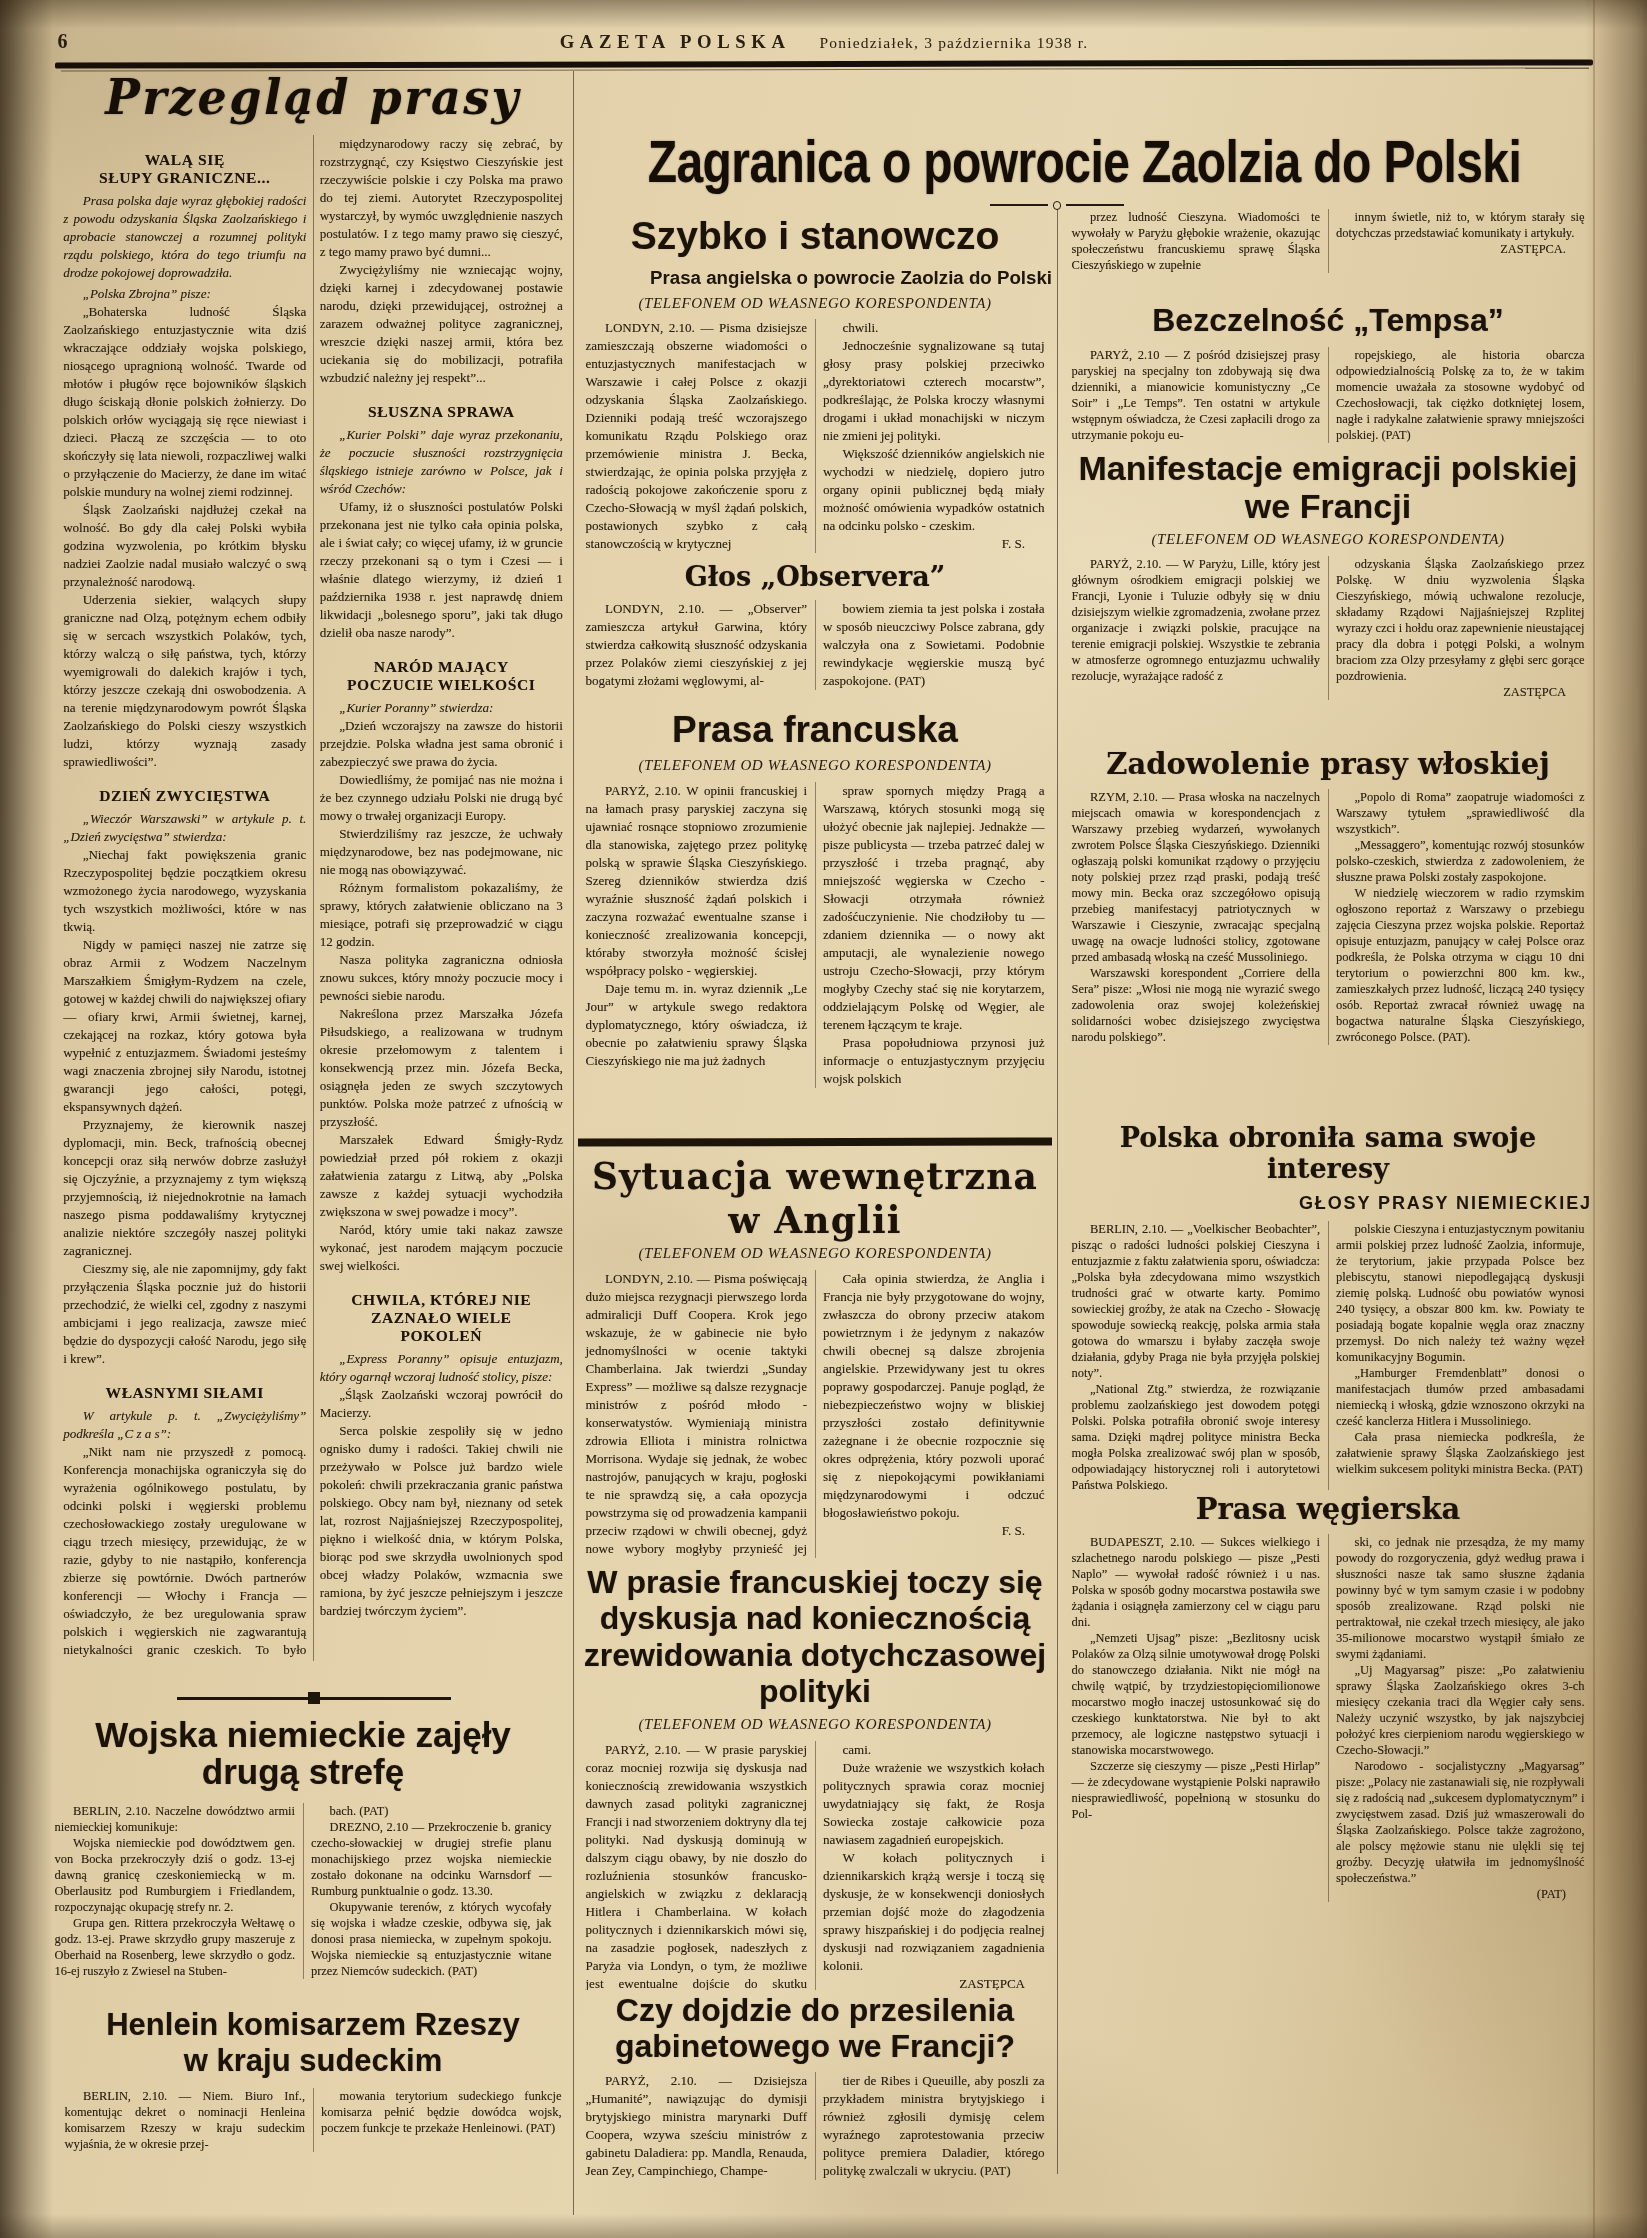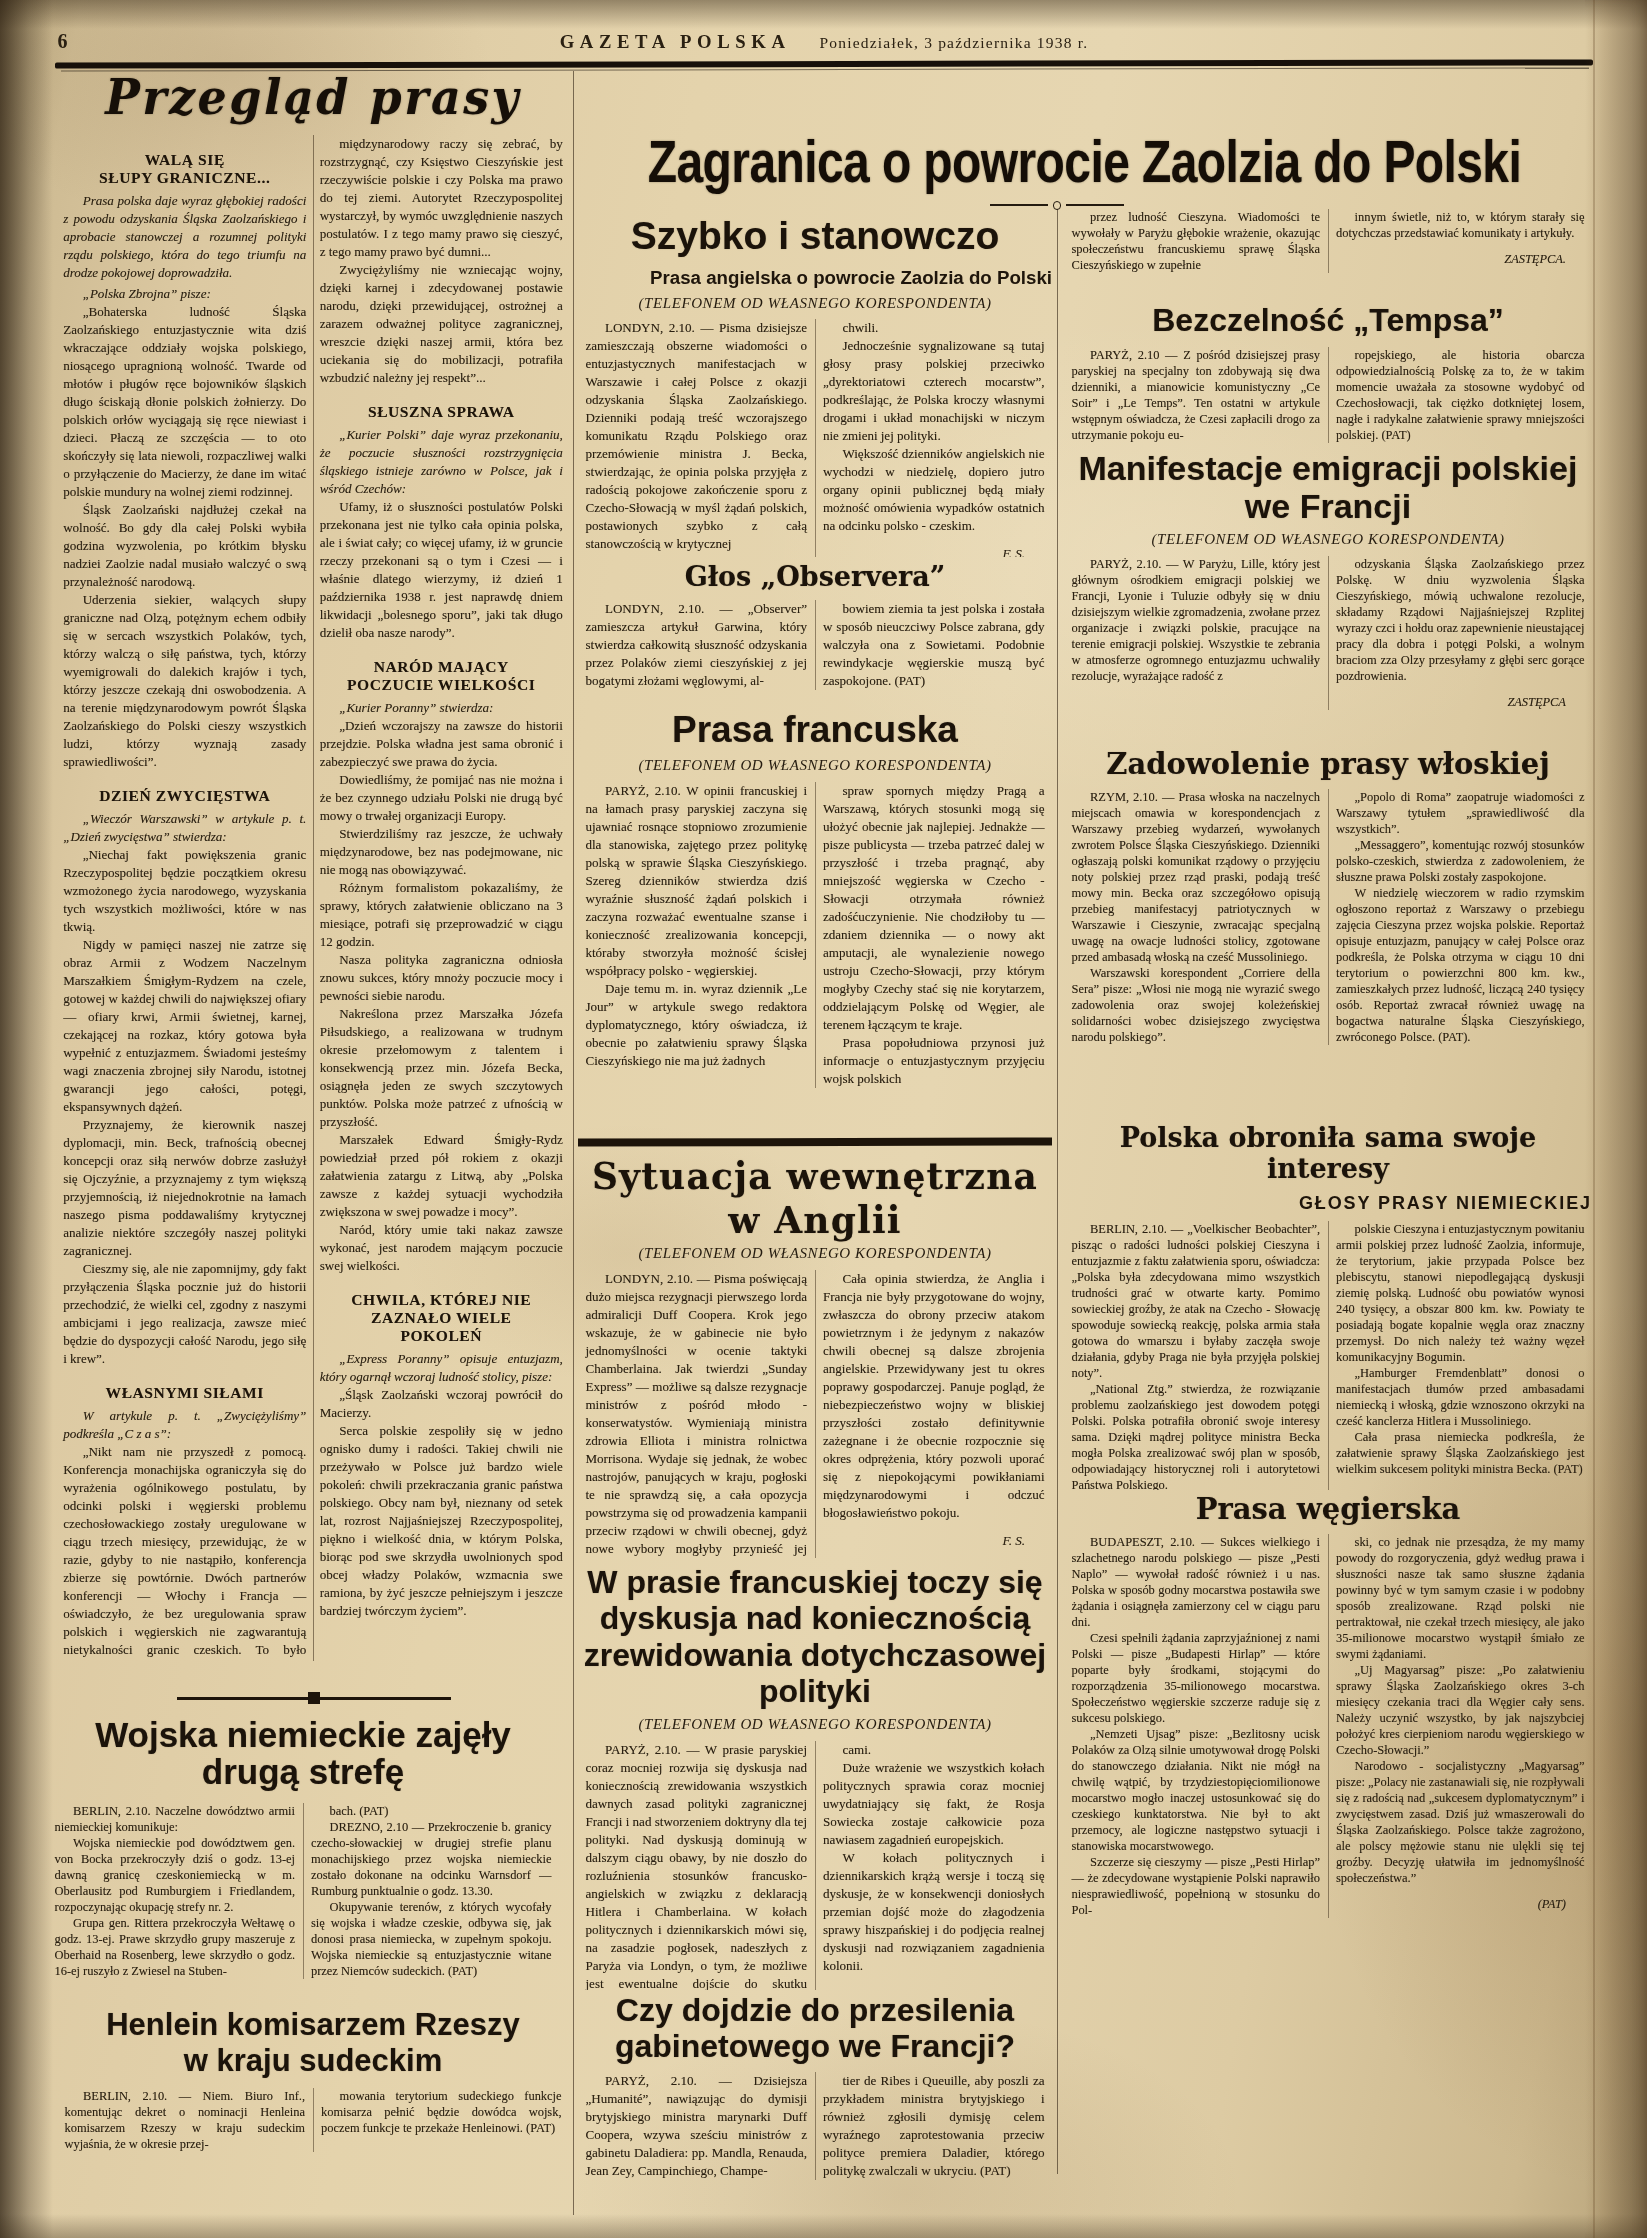--- a/index.html
+++ b/index.html
@@ -43,21 +43,21 @@
   .telefon{margin:6.2px 0 0;text-align:center;font-style:italic;font-size:15px;letter-spacing:0.6px;color:#241b0f;}
   .cols{display:flex;margin-top:7.5px;}
   .col{flex:1;padding:0 7.5px;overflow:hidden;}
   .col + .col{border-left:1.2px solid rgba(60,44,24,.5);}
 
   
   .blk{margin:0;text-shadow:0.2px 0.2px 0.4px rgba(52,38,18,.33);}
   .blk-p{text-align:justify;text-indent:1.5em;}
   .blk-lead{font-style:italic;text-align:justify;text-indent:1.5em;margin-top:2.5px;}
   .blk-h{text-align:center;font-weight:bold;letter-spacing:0.6px;white-space:pre-line;margin:16px 0 5px;font-size:15.5px;line-height:1.16;color:#1d140a;text-indent:0;}
-  .blk-sig{text-align:right;font-style:italic;padding-right:1.5em;margin-top:10px;}
+  .blk-sig{text-align:right;padding-right:1.5em;margin-top:0;}
 
   
   #left-region .ncol{font-size:13px;line-height:18px;}
   .center-art .col{font-size:13px;line-height:18px;}
   .right-art .col{font-size:12.4px;line-height:16px;}
   .small-art .col{font-size:12.4px;line-height:16px;}
 
   
   #left-region{position:absolute;left:57px;top:70px;width:512px;height:1616px;overflow:hidden;}
   #przeglad{margin:0;text-align:center;font-family:"DejaVu Serif",serif;font-style:italic;font-weight:bold;font-size:46px;letter-spacing:2.5px;transform:scaleY(1.06);color:#160f08;text-shadow:0 0 1.9px rgba(30,20,8,.35);}
@@ -346,21 +346,20 @@
           <p class="blk blk-p">Cała prasa niemiecka podkreśla, że załatwienie sprawy Śląska Zaolzańskiego jest wielkim sukcesem polityki ministra Becka. (PAT)</p>
         </div>
     </div>
   </section>
 
   <section class="art right-art" id="art-wegierska" style="left:1064px;top:1492px;width:528px;height:730px;">
     <h2 class="art-title t-serif" style="font-size:29px;">Prasa węgierska</h2>
     <div class="cols">
       <div class="col">
           <p class="blk blk-p">BUDAPESZT, 2.10. — Sukces wielkiego i szlachetnego narodu polskiego — pisze „Pesti Naplo” — wywołał radość również i u nas. Polska w sposób godny mocarstwa postawiła swe żądania i osiągnęła zamierzony cel w ciągu paru dni.</p>
-          <p class="blk blk-p">Czesi spełnili żądania zaprzyjaźnionej z nami Polski — pisze „Budapesti Hirlap” — które poparte były środkami, stojącymi do rozporządzenia 35-milionowego mocarstwa. Społeczeństwo węgierskie szczerze raduje się z sukcesu polskiego.</p>
           <p class="blk blk-p">„Nemzeti Ujsag” pisze: „Bezlitosny ucisk Polaków za Olzą silnie umotywował drogę Polski do stanowczego działania. Nikt nie mógł na chwilę wątpić, by trzydziestopięciomilionowe mocarstwo mogło inaczej ustosunkować się do czeskiego kunktatorstwa. Nie był to akt przemocy, ale logiczne następstwo sytuacji i stanowiska mocarstwowego.</p>
           <p class="blk blk-p">Szczerze się cieszymy — pisze „Pesti Hirlap” — że zdecydowane wystąpienie Polski naprawiło niesprawiedliwość, popełnioną w stosunku do Pol-</p>
         </div>
       <div class="col">
           <p class="blk blk-p">ski, co jednak nie przesądza, że my mamy powody do rozgoryczenia, gdyż według prawa i słuszności nasze tak samo słuszne żądania powinny być w tym samym czasie i w podobny sposób zrealizowane. Rząd polski nie pertraktował, nie czekał trzech miesięcy, ale jako 35-milionowe mocarstwo wystąpił śmiało ze swymi żądaniami.</p>
           <p class="blk blk-p">„Uj Magyarsag” pisze: „Po załatwieniu sprawy Śląska Zaolzańskiego okres 3-ch miesięcy czekania traci dla Węgier cały sens. Należy uczynić wszystko, by jak najszybciej położyć kres cierpieniom narodu węgierskiego w Czecho-Słowacji.”</p>
           <p class="blk blk-p">Narodowo - socjalistyczny „Magyarsag” pisze: „Polacy nie zastanawiali się, nie rozpływali się z radością nad „sukcesem dyplomatycznym” i zwycięstwem zasad. Dziś już wmaszerowali do Śląska Zaolzańskiego. Polsce także zagrożono, ale polscy mężowie stanu nie ulękli się tej groźby. Decyzję ułatwiła im jednomyślność społeczeństwa.”</p>
           <p class="blk blk-sig">(PAT)</p>
         </div>
     </div>

